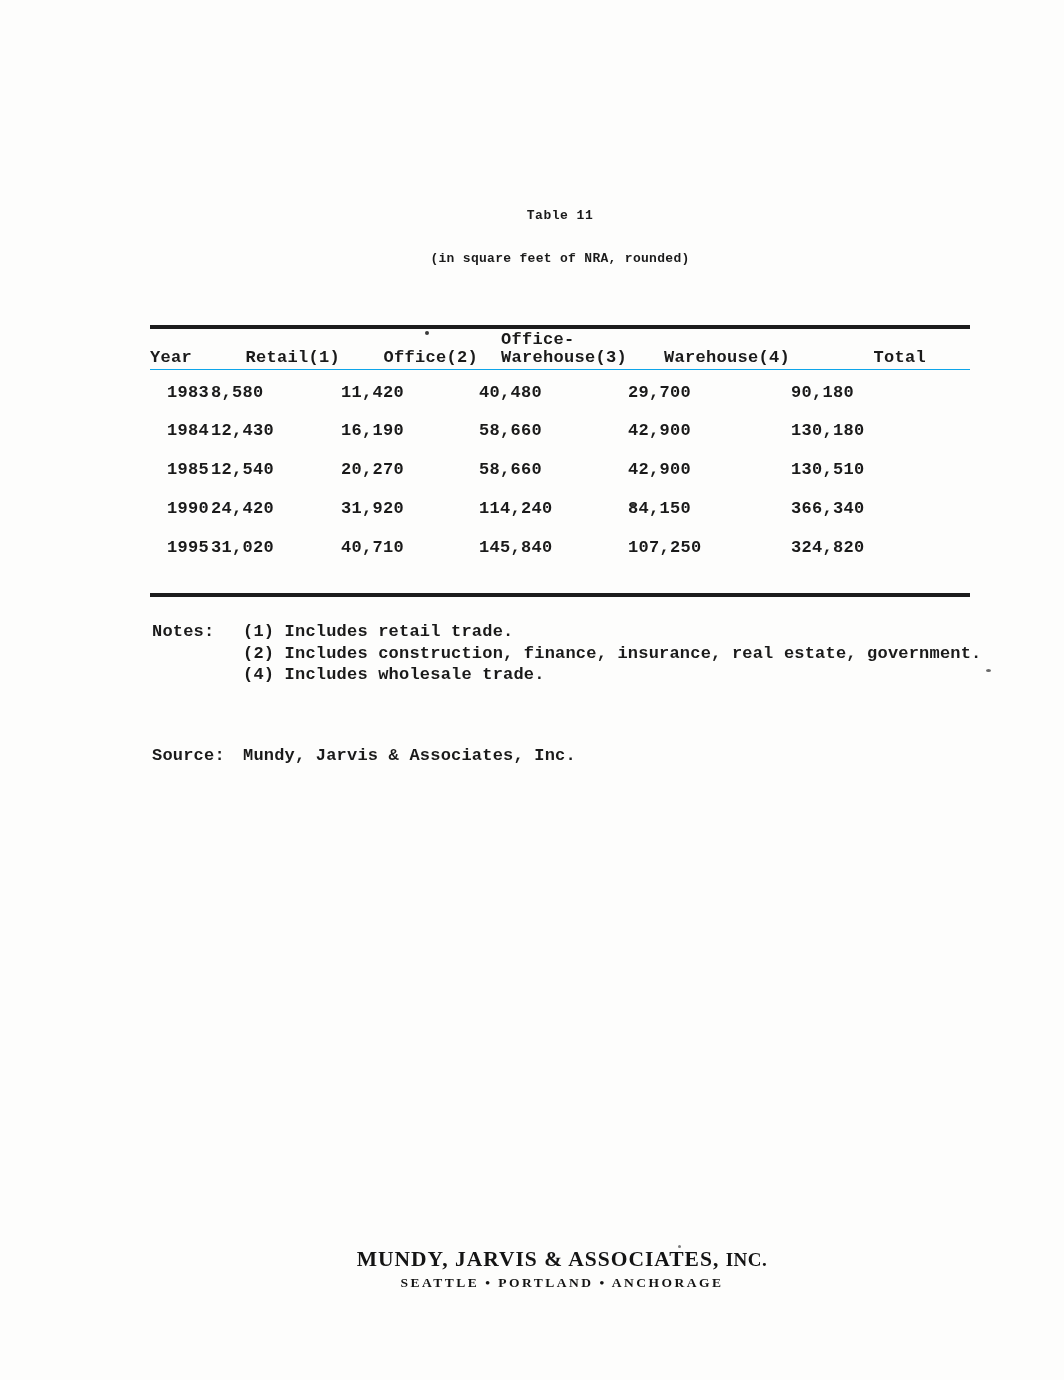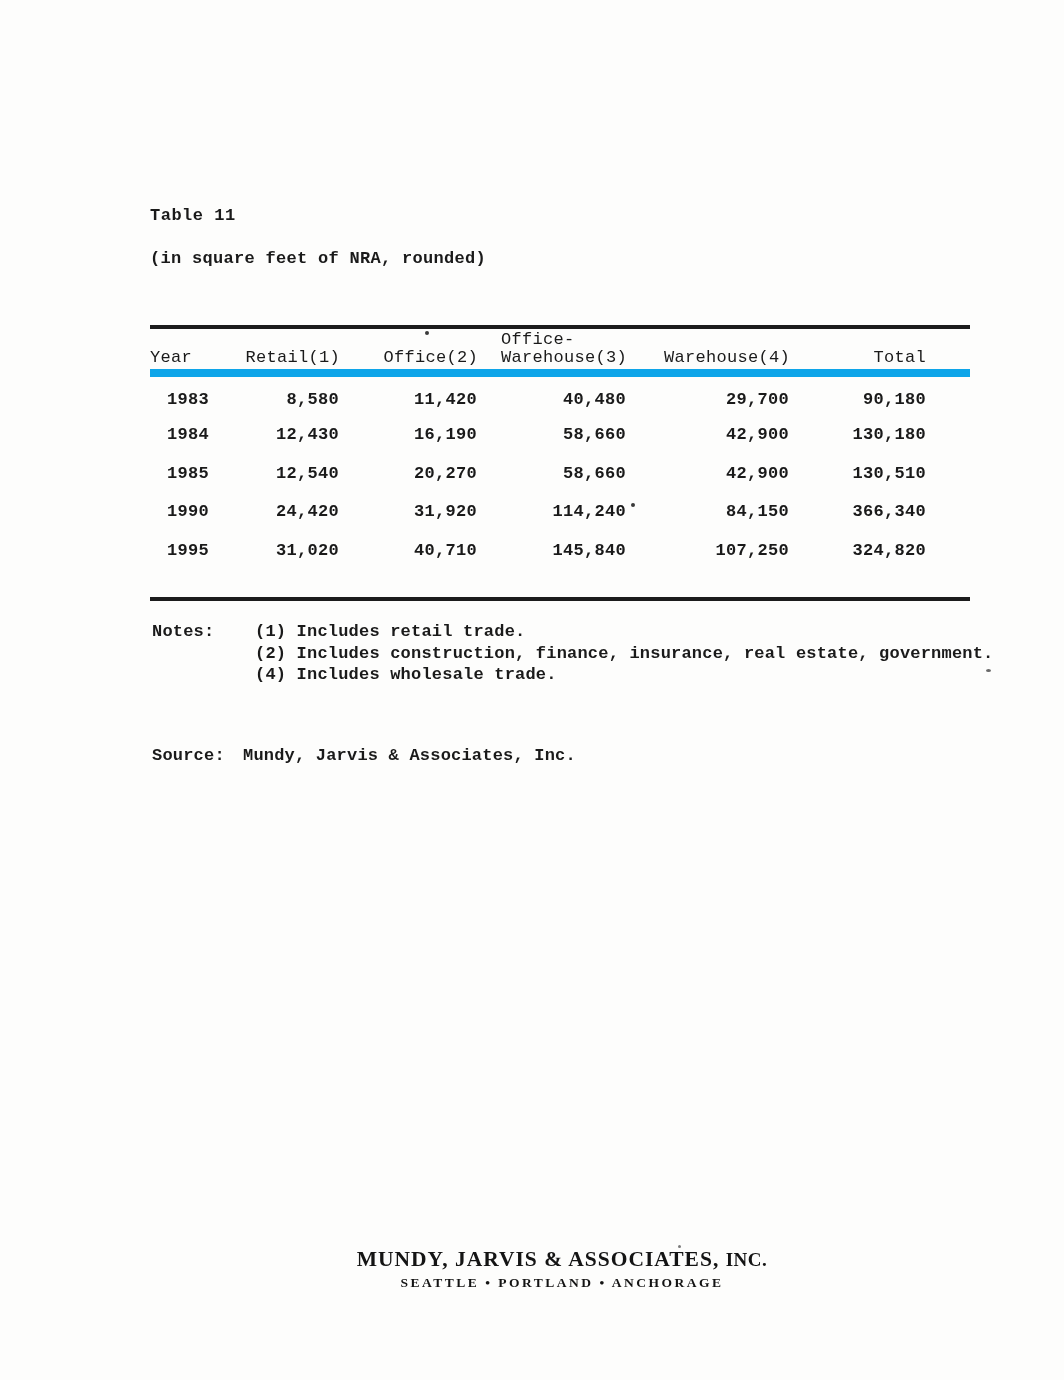--- a/index.html
+++ b/index.html
@@ -7,56 +7,56 @@
     position:relative;
     width:1064px;height:1380px;
     background:#fdfdfc;
     overflow:hidden;
     font-family:"Liberation Mono","DejaVu Sans Mono",monospace;
     color:#1a1a1a;
   }
   
   .title-block{
     position:absolute;left:150px;top:206px;width:820px;
-    text-align:left;font-weight:bold;font-size:17px;
+    text-align:center;font-weight:bold;font-size:13px;
   }
   .title-line{line-height:20px;letter-spacing:0.5px;}
   .subtitle{margin-top:22px;line-height:21px;letter-spacing:0.3px;}
   
   .space-table{
     position:absolute;left:150px;top:325px;width:820px;
     border-collapse:collapse;table-layout:fixed;
     border-top:4px solid #1c1c1c;
     border-bottom:4px solid #1c1c1c;
     font-weight:bold;font-size:17px;color:#1a1a1a;
   }
   .space-table thead th{
     vertical-align:bottom;text-align:right;
     padding:2px 0 3px 0;
-    border-bottom:8px solid #0ea5e9;
-    font-weight:normal;line-height:17.5px;letter-spacing:0.3px;
+    border-bottom:1px solid #0ea5e9;
+    font-weight:bold;line-height:17.5px;letter-spacing:0.3px;
   }
   .space-table thead th.col-0{text-align:left;}
   .space-table thead th .th-inner{display:inline-block;text-align:left;}
   .space-table tbody td{
     box-sizing:border-box;height:38.75px;
     vertical-align:top;padding-top:13px;
-    text-align:right;letter-spacing:0.3px;
+    letter-spacing:0.3px;
   }
   .space-table tbody td.col-0{text-align:right;}
   .space-table tbody tr.spacer td{height:32px;padding:0;}
   .space-table .col-last{padding-right:44px;}
   
   .notes{
     position:absolute;left:152px;top:621px;width:880px;
     display:flex;font-weight:bold;font-size:17px;line-height:21.6px;
     letter-spacing:0.2px;
   }
   .notes-label{width:91px;flex:none;}
-  .note{padding-left:41px;text-indent:-41px;white-space:nowrap;margin-left:12px;}
+  .note{padding-left:41px;text-indent:-41px;white-space:nowrap;}
   .source{
     position:absolute;left:152px;top:746px;width:880px;
     display:flex;font-weight:bold;font-size:17px;letter-spacing:0.2px;
   }
   .source-label{width:91px;flex:none;}
   
   .footer{
     position:absolute;left:152px;top:1248px;width:820px;
     text-align:center;color:#141414;
     font-family:"Liberation Serif","DejaVu Serif",serif;

